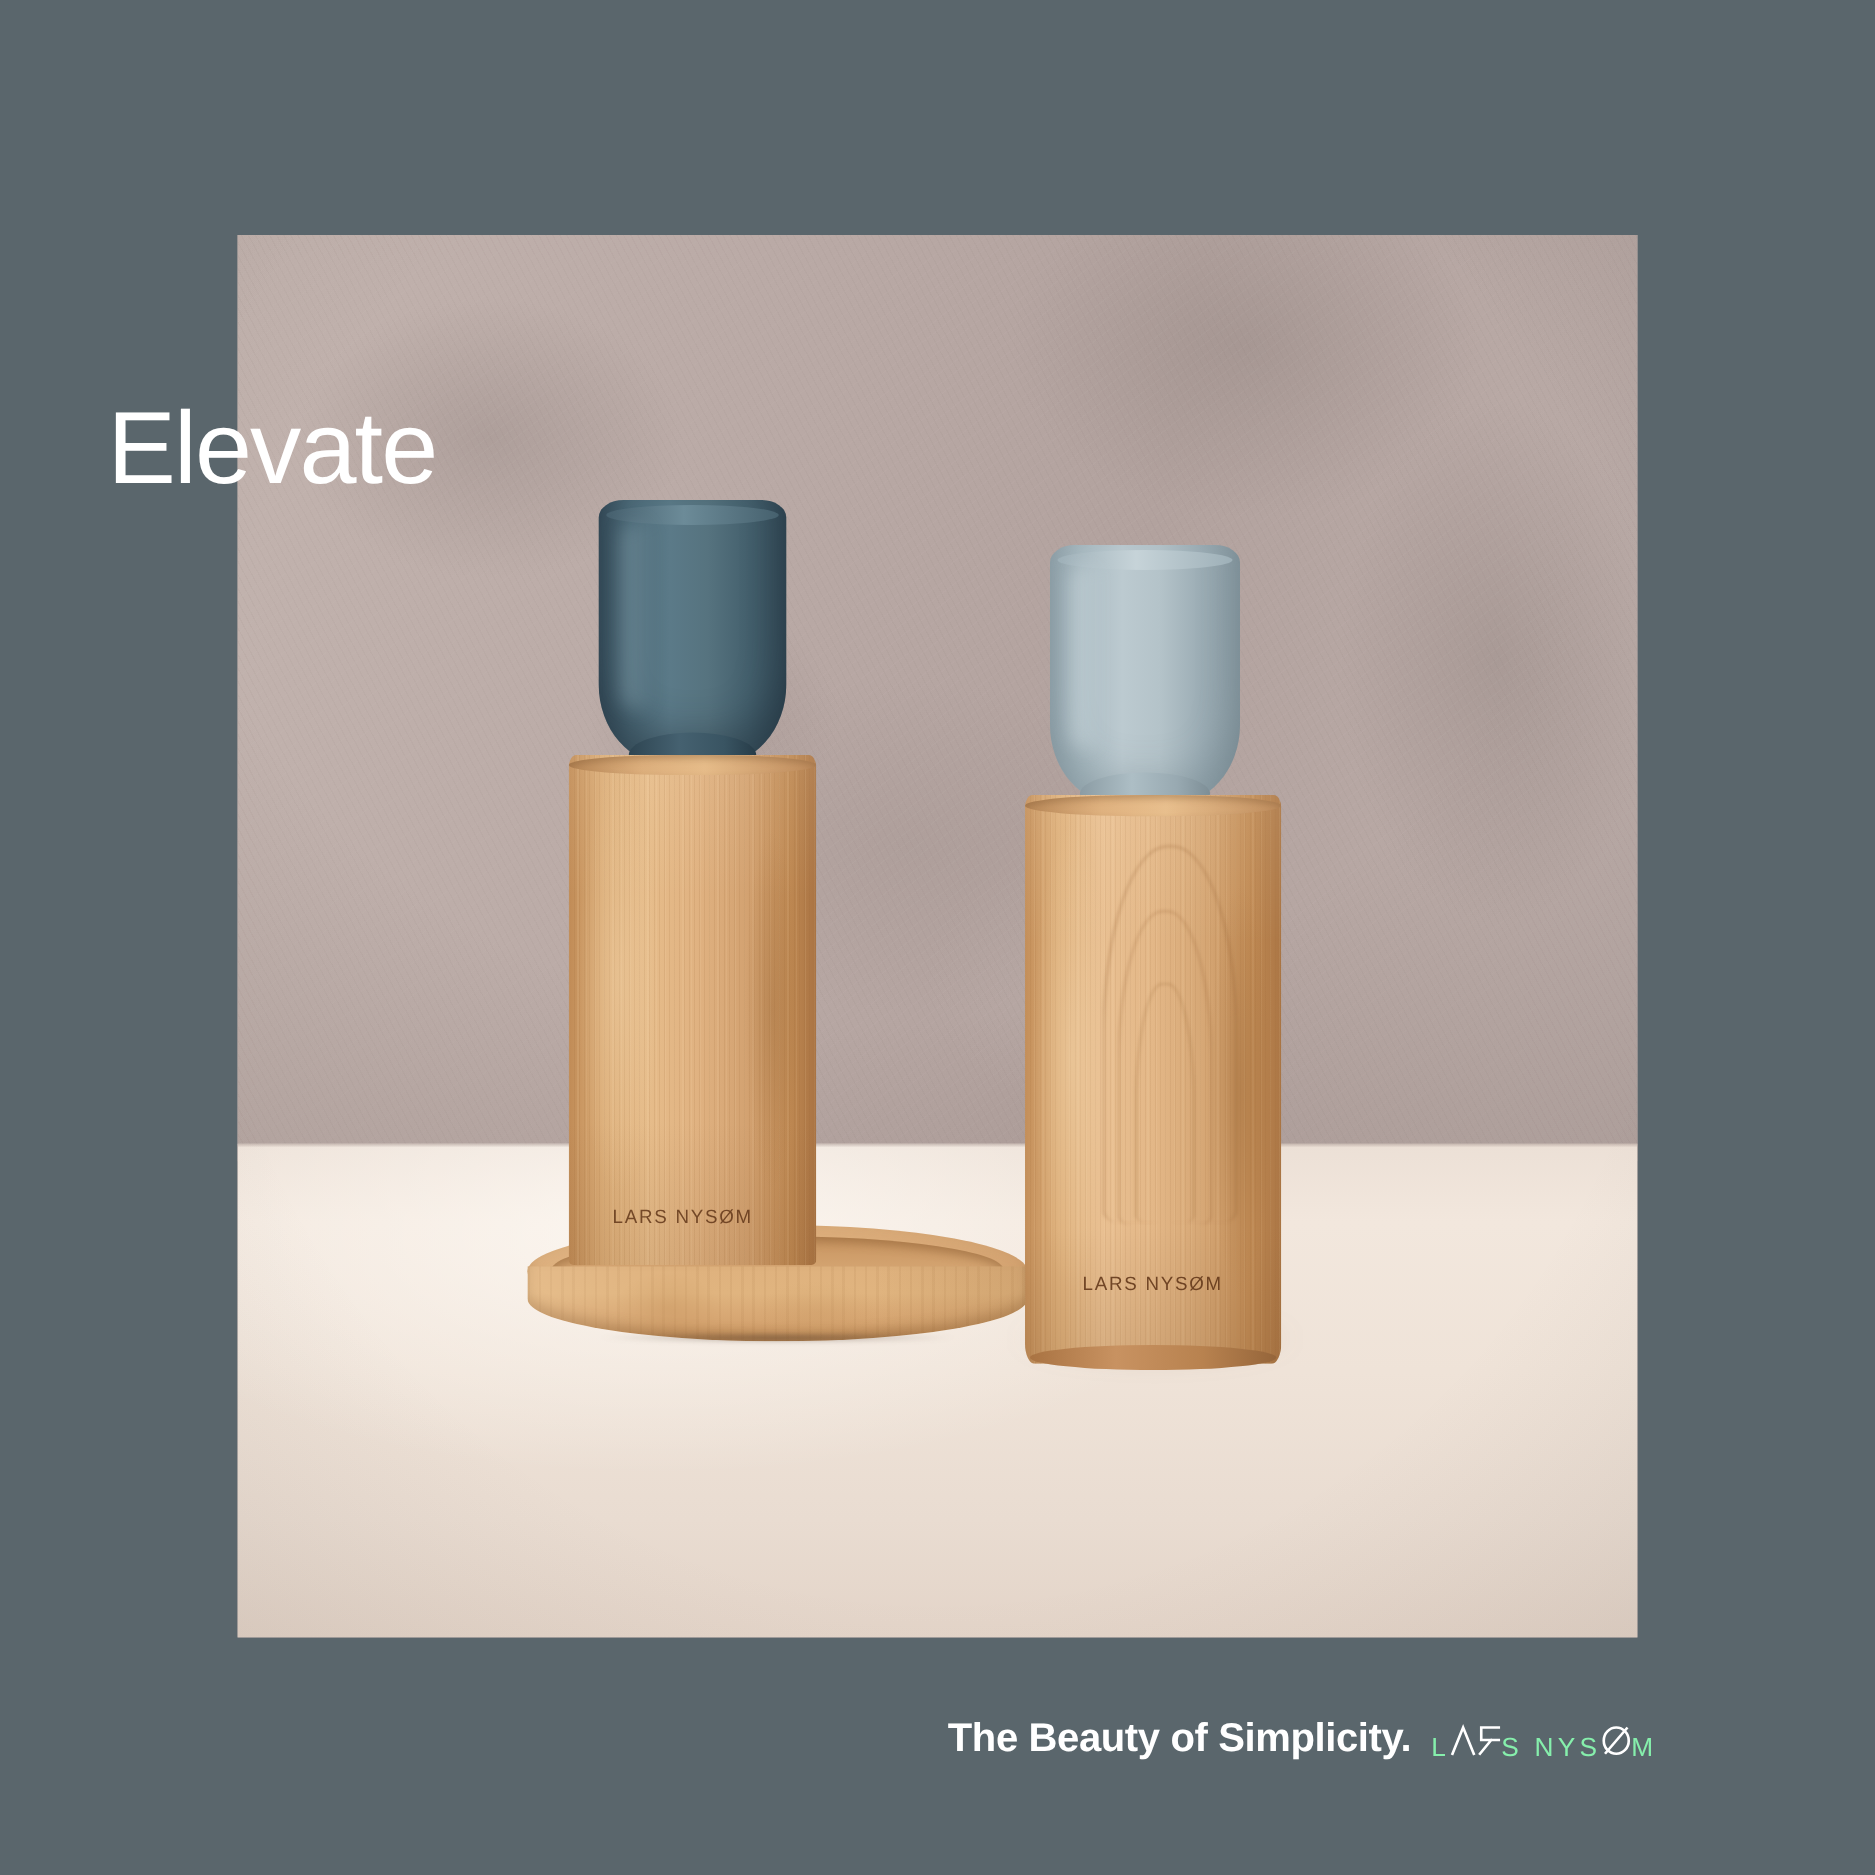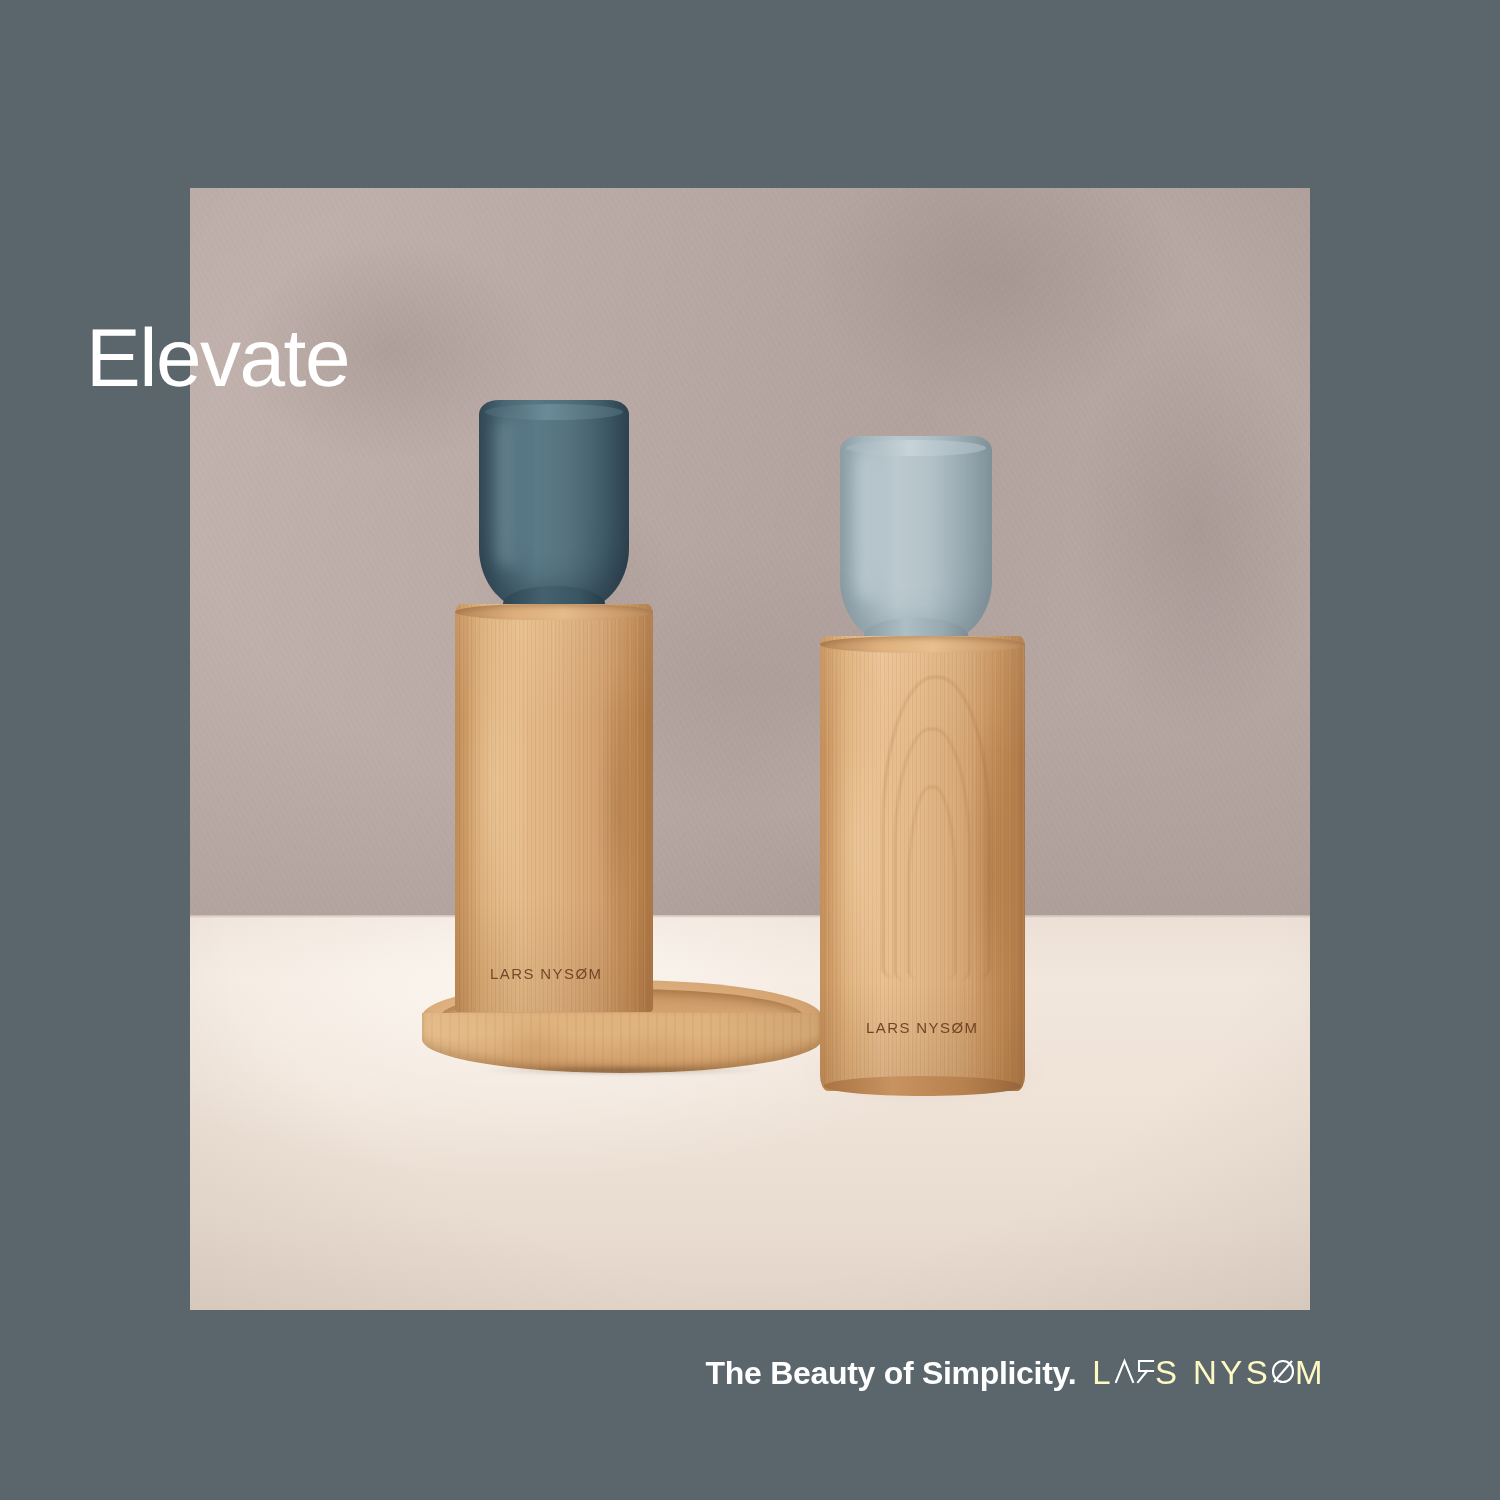--- a/index.html
+++ b/index.html
@@ -370,37 +370,37 @@
   .headline-bottom {
     left: 1010px;
     top: 1136px;
     font-size: 82px;
   }
 
   .footer {
     position: absolute;
     left: 190px;
     right: 190px;
-    top: 1344px;
+    top: 1372px;
     height: 48px;
     display: flex;
-    align-items: flex-end;
+    align-items: flex-start;
     justify-content: flex-end;
     white-space: nowrap;
   }
   .footer-tag {
     font-size: 32px;
     font-weight: 700;
     color: #ffffff;
     letter-spacing: -.3px;
   }
   .footer-logo {
-    font-size: 33px;
+    font-size: 21px;
     font-weight: 300;
-    color: #fef9c3;
+    color: #86efac;
     letter-spacing: 3.4px;
     margin-left: 16px;
   }
   .footer-logo .g-a,
   .footer-logo .g-r,
   .footer-logo .g-o {
     display: inline-block;
     position: relative;
   }
   .footer-logo .g-a { width: 21px; }

